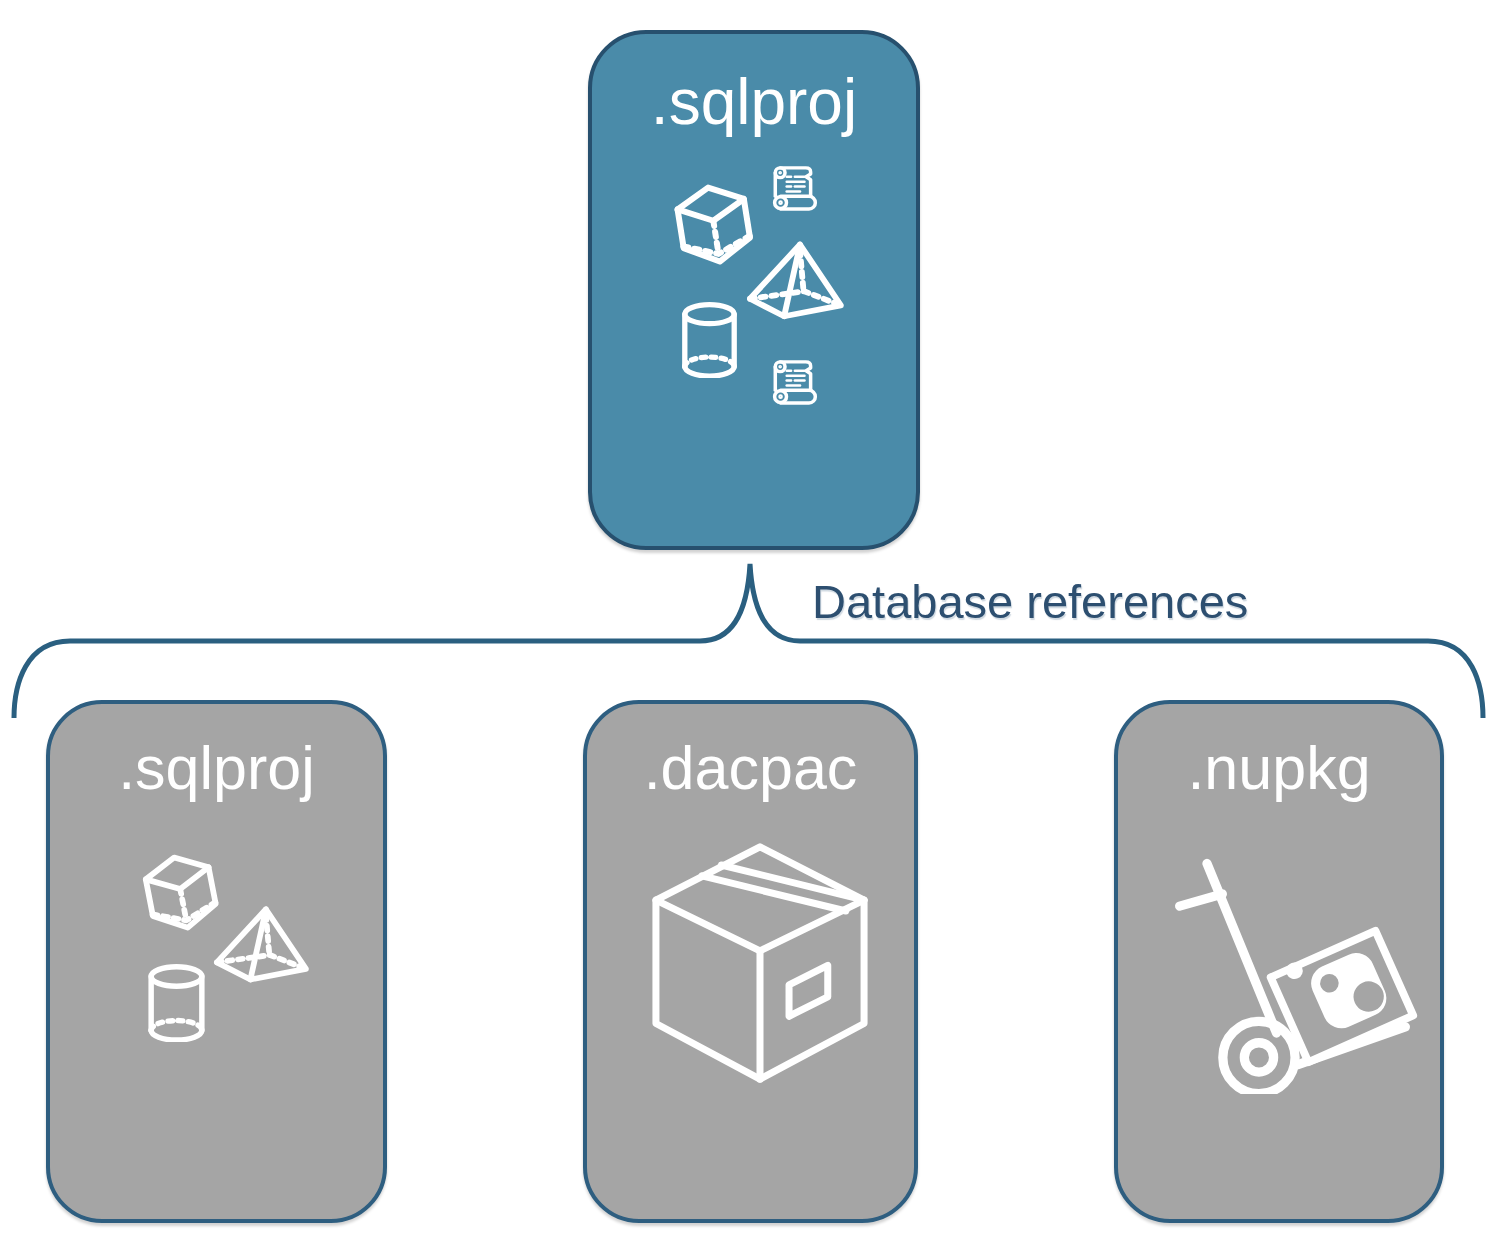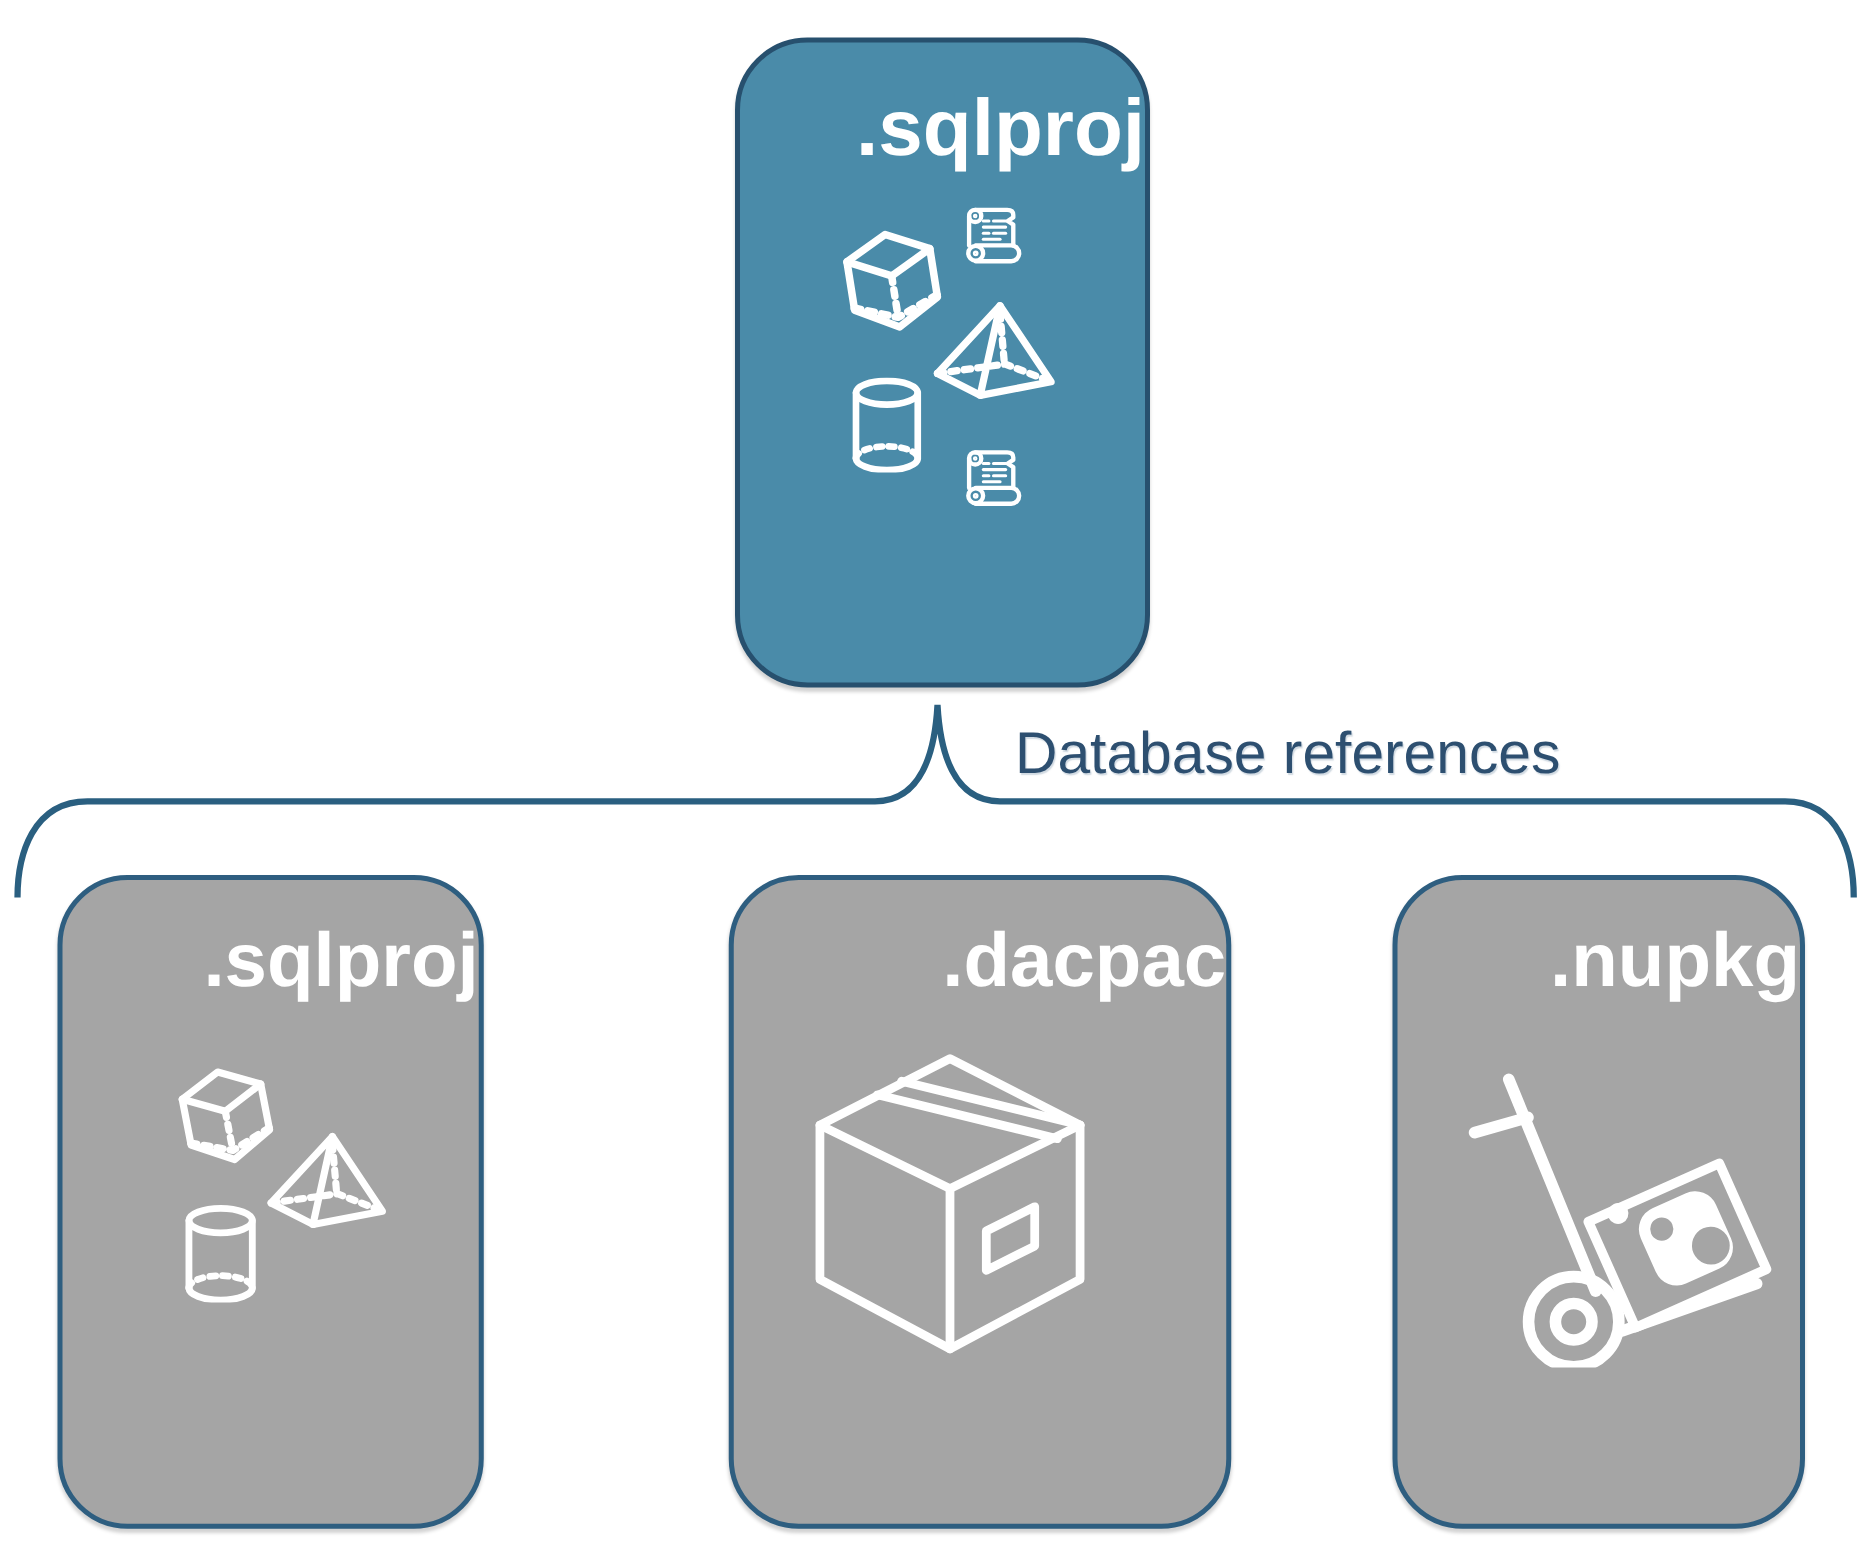--- a/index.html
+++ b/index.html
@@ -47,26 +47,26 @@
     border-radius: 58px;
   }
   .node-child {
     top: 700px;
     height: 523px;
     background: var(--child-fill, #A5A5A5);
     border: 4.5px solid var(--child-border, #2E5E80);
     border-radius: 56px;
   }
   .node-child-1 { left: 46px;   width: 341px; }
-  .node-child-2 { left: 583px;  width: 402px; }
+  .node-child-2 { left: 583px;  width: 335px; }
   .node-child-3 { left: 1114px; width: 330px; }
   .node-title {
-    text-align: right;
+    text-align: center;
     color: #ffffff;
-    font-weight: 700;
+    font-weight: 400;
     line-height: 1;
     white-space: nowrap;
   }
   .node-root .node-title  { margin-top: 36px; font-size: 64px; }
   .node-child .node-title { margin-top: 34px; font-size: 61px; }
   .icon {
     position: absolute;
     color: var(--icon-stroke, #ffffff);
     overflow: visible;
   }

